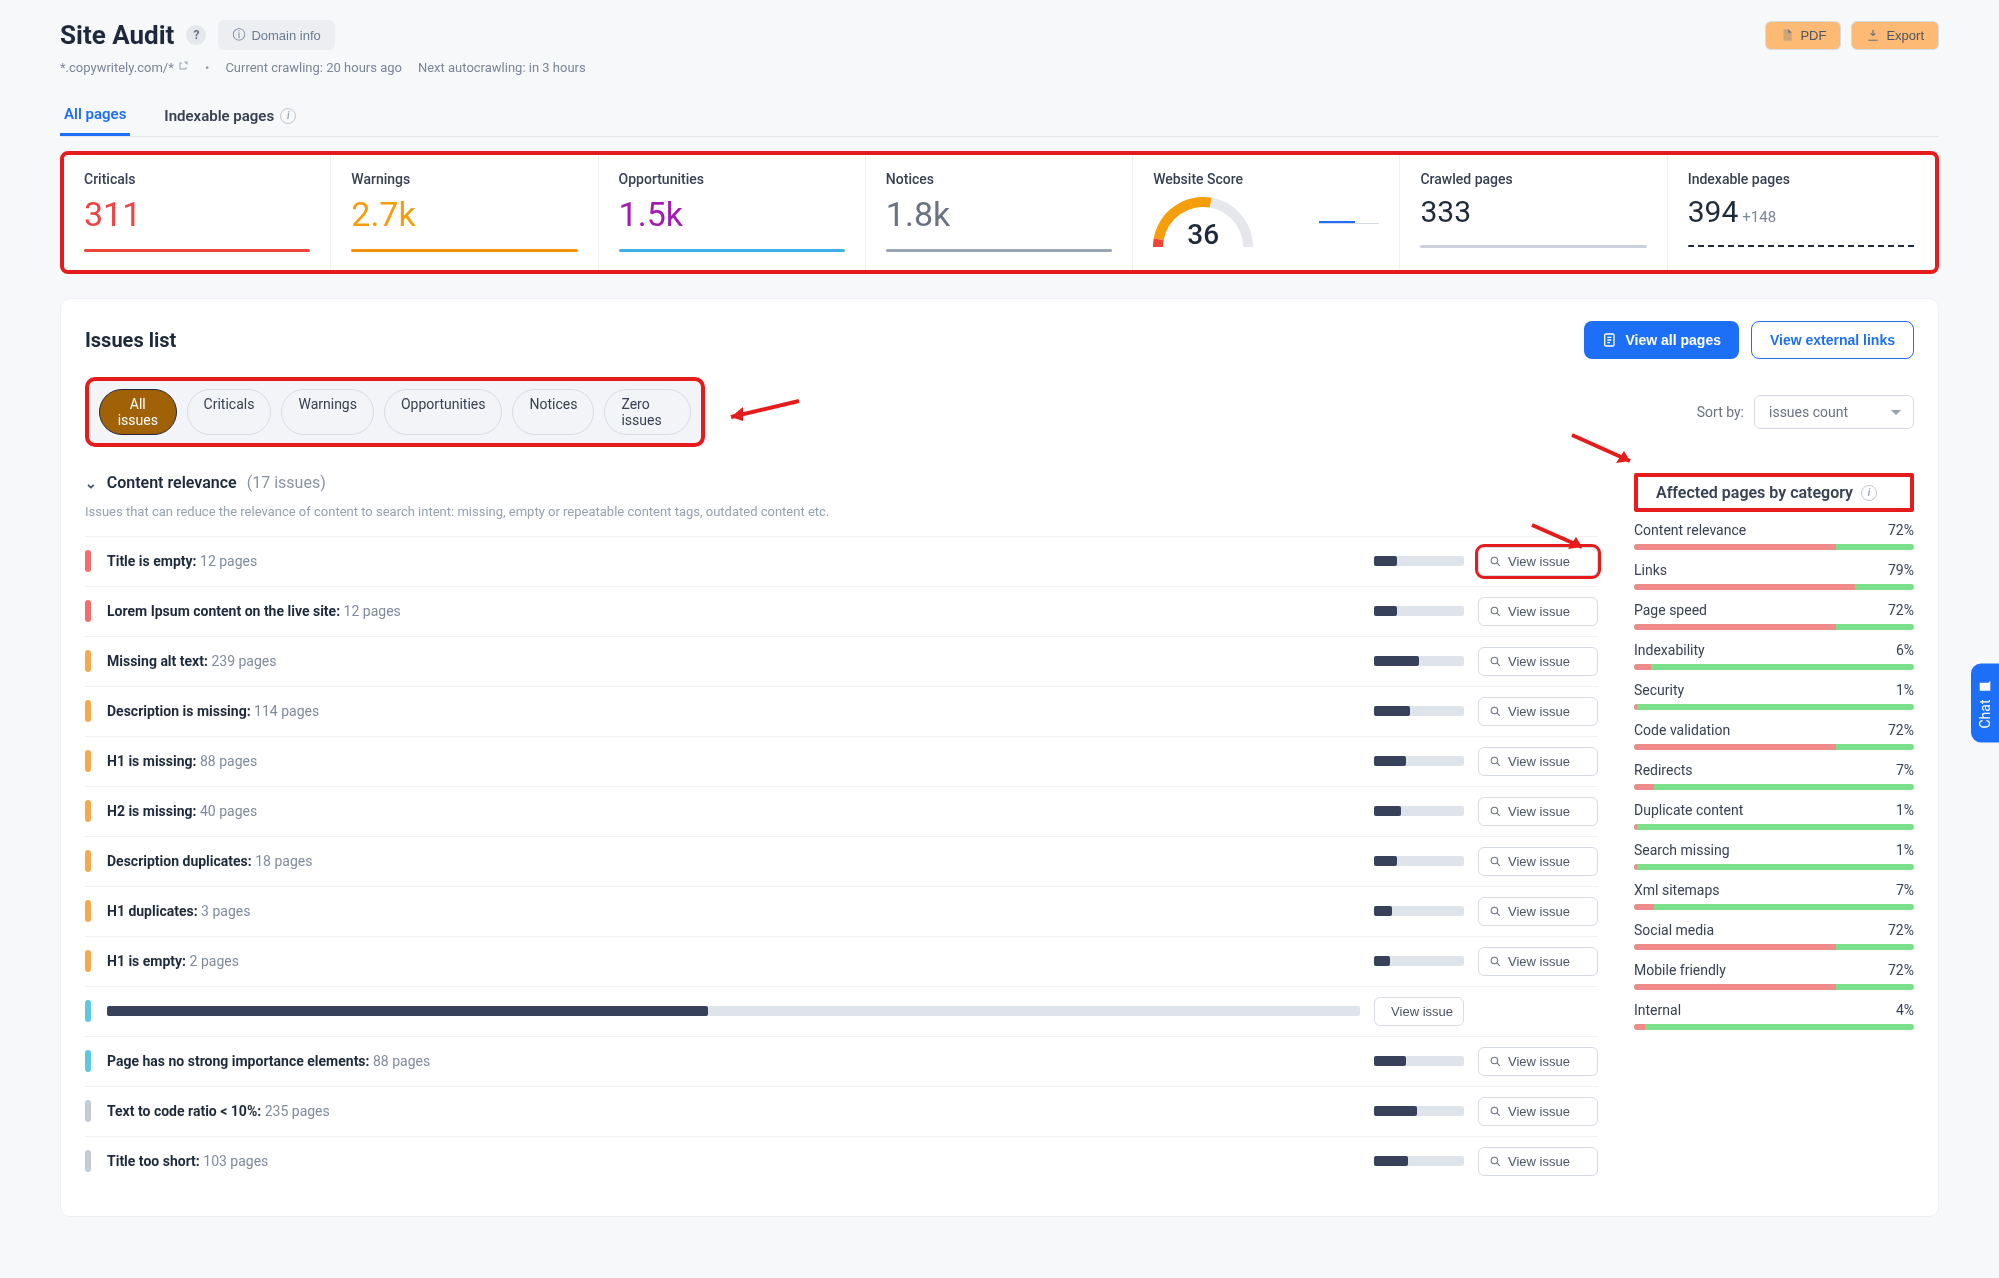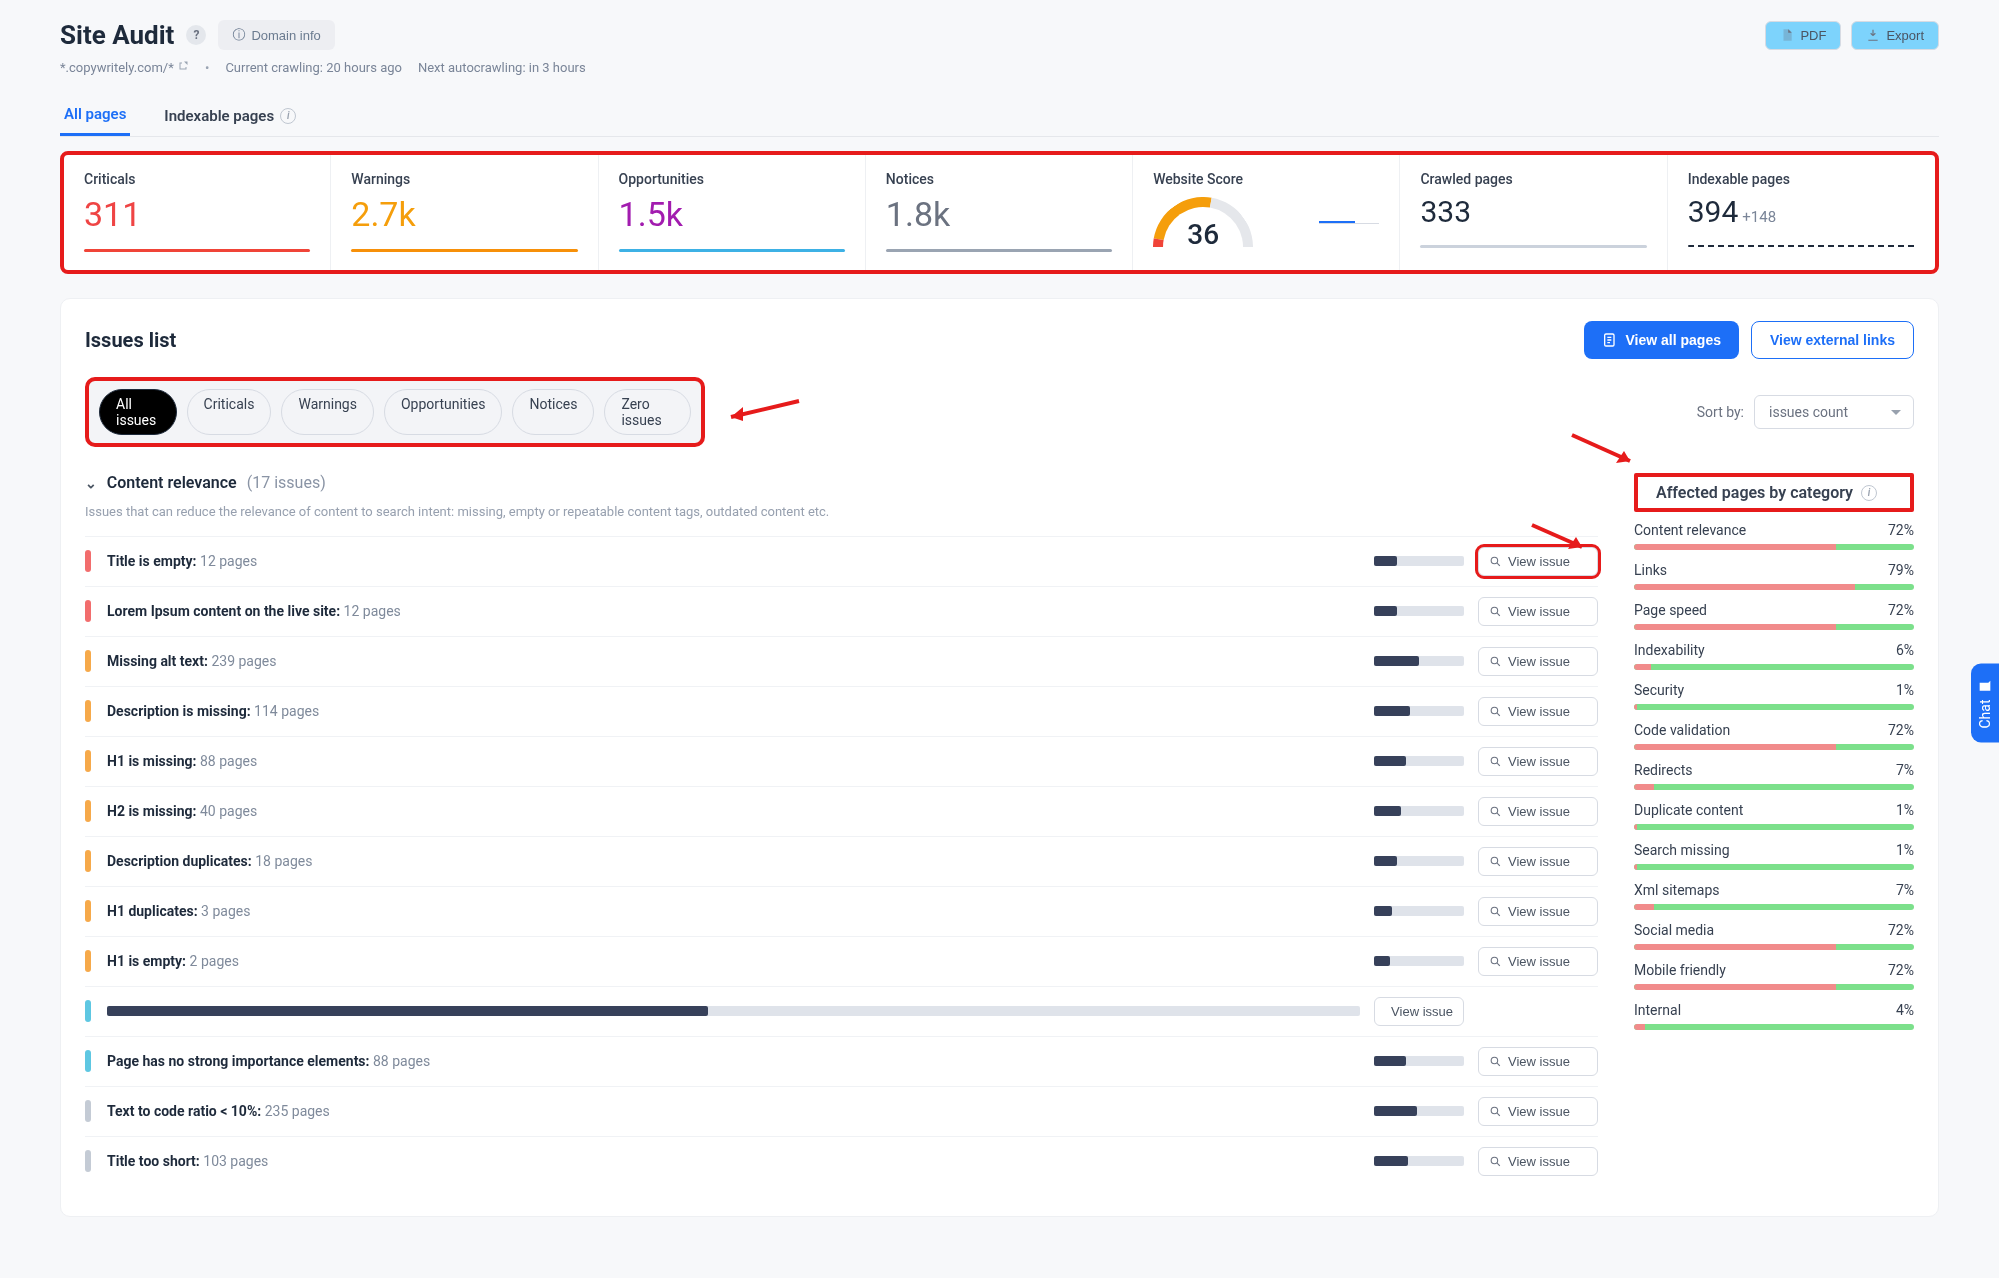--- a/index.html
+++ b/index.html
@@ -19,21 +19,21 @@
   .help-icon {
     width:20px;height:20px;border-radius:50%;background:#e4e7ec;color:#6b7280;
     display:inline-flex;align-items:center;justify-content:center;font-size:12px;font-weight:700;
   }
   .domain-info-btn{
     background:#edeef2;border:none;color:#6b7b90;border-radius:6px;
     padding:6px 14px;font-size:13px;display:flex;align-items:center;gap:6px;cursor:pointer;
   }
   .hdr-actions{display:flex;gap:10px;}
   .outline-btn{
-    background:#7dd3fc;border:1px solid #d7dbe3;border-radius:6px;padding:6px 14px;
+    background:#fdba74;border:1px solid #d7dbe3;border-radius:6px;padding:6px 14px;
     color:#4b5563;font-size:13px;display:flex;align-items:center;gap:6px;cursor:pointer;
   }
 
   .sub-header{display:flex;align-items:center;gap:16px;color:#7a8598;font-size:13px;margin-top:10px;}
   .sub-header .dot{color:#9aa4b2;}
   .ext-icon{width:12px;height:12px;fill:#9aa4b2;}
 
   
   .tabs{display:flex;gap:30px;margin-top:20px;border-bottom:1px solid #e5e7eb;}
   .tab{padding:10px 4px;font-size:15px;font-weight:600;color:#374151;cursor:pointer;display:flex;align-items:center;gap:6px;}
@@ -77,21 +77,21 @@
   .panel-buttons{display:flex;gap:12px;}
   .primary-btn{background:#1d6ff7;color:#fff;border:none;border-radius:8px;padding:10px 18px;font-size:14px;font-weight:600;display:flex;align-items:center;gap:8px;cursor:pointer;}
   .secondary-btn{background:#fff;color:#1d6ff7;border:1px solid #1d6ff7;border-radius:8px;padding:10px 18px;font-size:14px;font-weight:600;cursor:pointer;}
 
   .filter-row{display:flex;align-items:center;justify-content:space-between;margin-top:18px;}
   .chip-group{
     display:flex;gap:10px;background:#f3f4f7;border:4px solid #e61b1b;border-radius:10px;
     padding:8px 10px;width:620px;
   }
   .chip{border:1px solid #d7dbe3;border-radius:999px;padding:6px 16px;font-size:14px;color:#374151;cursor:pointer;}
-  .chip.active{background:#000000;color:#fff;border-color:#1e2a3b;}
+  .chip.active{background:#a16207;color:#fff;border-color:#1e2a3b;text-align:center;}
 
   .sort-group{display:flex;align-items:center;gap:10px;}
   .sort-label{color:#6b7280;font-size:14px;}
   .select{border:1px solid #d7dbe3;border-radius:6px;padding:8px 40px 8px 14px;color:#6b7280;font-size:14px;min-width:160px;position:relative;cursor:pointer;}
   .select::after{content:"";position:absolute;right:12px;top:14px;border:5px solid transparent;border-top-color:#98a1ae;}
 
   
   .body-grid{display:grid;grid-template-columns:1fr 280px;gap:36px;margin-top:26px;}
 
   

